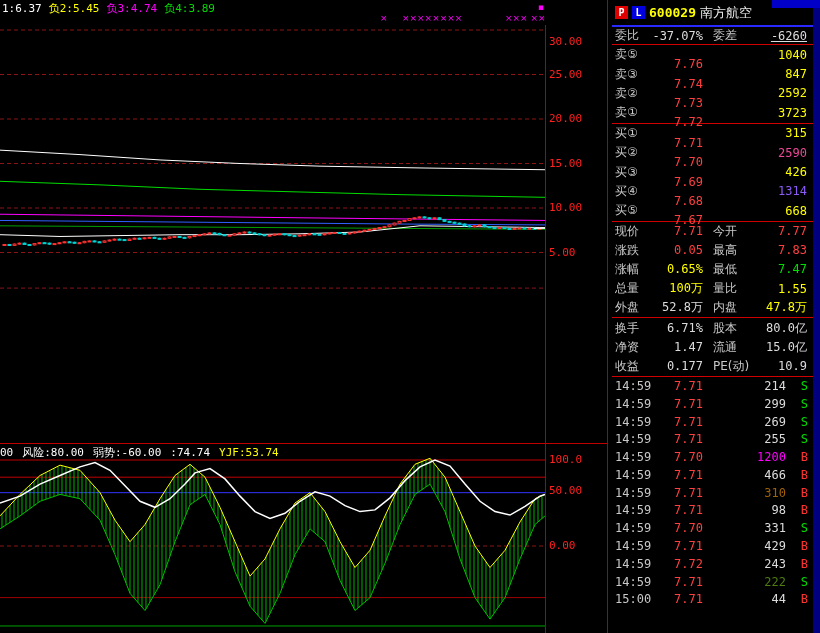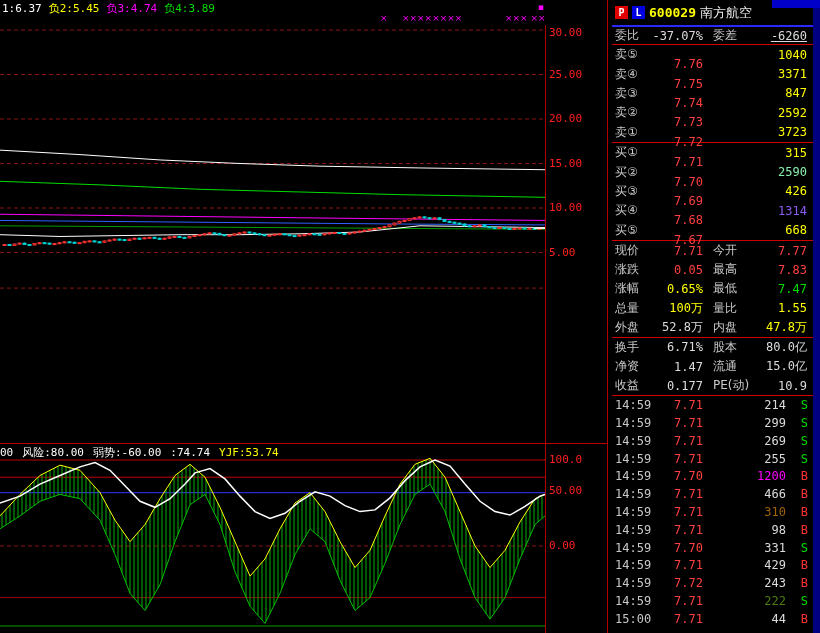--- a/index.html
+++ b/index.html
@@ -455,25 +455,20 @@
       <span class="sl2">委差</span>
       <span class="sv2" style="color:#dcdcdc;text-decoration:underline;">-6260</span>
     </div>
     <div class="sec" id="asks">
         <div class="qrow">
           <span class="ql">卖⑤</span>
           <span class="qp" style="color: rgb(255, 64, 64);">7.76</span>
           <span class="qv" style="color: rgb(255, 255, 0);">1040</span>
         </div>
         <div class="qrow">
-          <span class="ql">卖④</span>
-          <span class="qp" style="color: rgb(255, 64, 64);">7.75</span>
-          <span class="qv" style="color: rgb(255, 255, 0);">3371</span>
-        </div>
-        <div class="qrow">
           <span class="ql">卖③</span>
           <span class="qp" style="color: rgb(255, 64, 64);">7.74</span>
           <span class="qv" style="color: rgb(255, 255, 0);">847</span>
         </div>
         <div class="qrow">
           <span class="ql">卖②</span>
           <span class="qp" style="color: rgb(255, 64, 64);">7.73</span>
           <span class="qv" style="color: rgb(255, 255, 0);">2592</span>
         </div>
         <div class="qrow">
@@ -484,21 +479,21 @@
       </div>
     <div class="sec" id="bids">
         <div class="qrow">
           <span class="ql">买①</span>
           <span class="qp" style="color: rgb(255, 64, 64);">7.71</span>
           <span class="qv" style="color: rgb(255, 255, 0);">315</span>
         </div>
         <div class="qrow">
           <span class="ql">买②</span>
           <span class="qp" style="color: rgb(255, 64, 64);">7.70</span>
-          <span class="qv" style="color: #86efac;">2590</span>
+          <span class="qv" style="color: #ec4899;">2590</span>
         </div>
         <div class="qrow">
           <span class="ql">买③</span>
           <span class="qp" style="color: rgb(255, 64, 64);">7.69</span>
           <span class="qv" style="color: rgb(255, 255, 0);">426</span>
         </div>
         <div class="qrow">
           <span class="ql">买④</span>
           <span class="qp" style="color: rgb(255, 64, 64);">7.68</span>
           <span class="qv" style="color: #8b5cf6;">1314</span>
@@ -639,21 +634,21 @@
           <span class="tp" style="color: rgb(255, 64, 64);">7.71</span>
           <span class="tv" style="color: rgb(220, 220, 220);">44</span>
           <span class="td" style="color: rgb(255, 50, 50);">B</span>
         </div>
       </div>
   </div>
 
   <div class="corner-box"></div>
   <div class="scrollbar"></div>
 
-<div class="axis-label" style="top: 26px;">30.00</div>
+<div class="axis-label" style="top: 35px;">30.00</div>
     <div class="axis-label" style="top: 67.5px;">25.00</div>
     <div class="axis-label" style="top: 112px;">20.00</div>
     <div class="axis-label" style="top: 156.5px;">15.00</div>
     <div class="axis-label" style="top: 201px;">10.00</div>
     <div class="axis-label" style="top: 245.5px;">5.00</div>
     <div class="axis-label" style="top: 453px;">100.0</div>
     <div class="axis-label" style="top: 484px;">50.00</div>
     <div class="axis-label" style="top: 539px;">0.00</div>
   </div>
 

